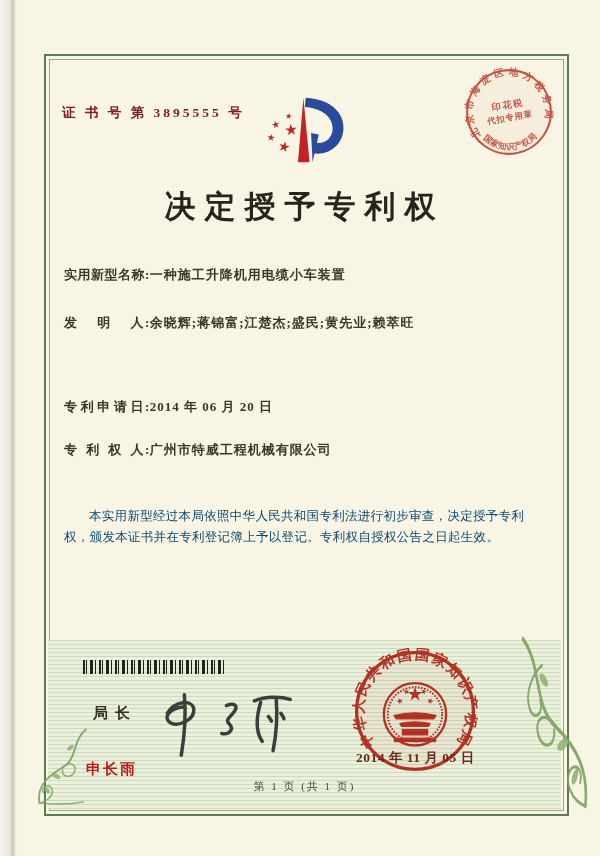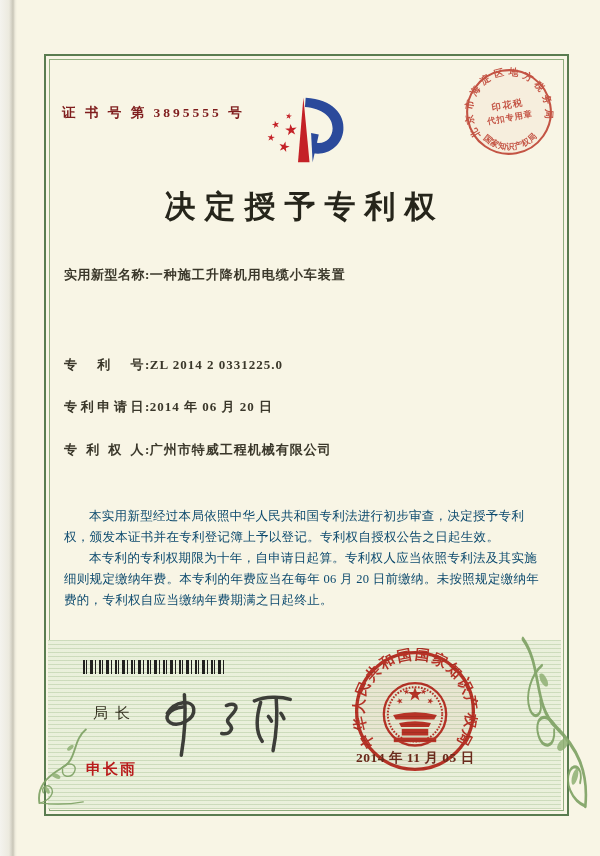--- a/index.html
+++ b/index.html
@@ -21,21 +21,21 @@
   .title{left:44px;top:186px;width:521px;text-align:center;font-size:31px;font-weight:bold;
     letter-spacing:9px;color:#26251b;z-index:3;}
   .row{left:64px;width:482px;font-size:13px;font-weight:bold;color:#3a372a;letter-spacing:.5px;z-index:3;white-space:nowrap;}
   .lab{display:inline-block;width:80px;text-align:justify;text-align-last:justify;}
   .colon{margin-left:1px;}
   .val{letter-spacing:1px;}
   .paras{left:64px;top:506px;width:482px;font-size:12.5px;line-height:21px;color:#0c4a6e;z-index:3;}
   .paras p{margin:0;text-indent:2em;letter-spacing:.3px;}
   .barcode{left:83px;top:660px;width:144px;height:14px;z-index:2;
     background:repeating-linear-gradient(90deg,#21211e 0 2px,transparent 2px 3px,#21211e 3px 4px,transparent 4px 7px,#21211e 7px 10px,transparent 10px 12px,#21211e 12px 13px,transparent 13px 16px);}
-  .director-title{left:93px;top:704px;font-size:15px;font-weight:normal;letter-spacing:7px;color:#33301f;z-index:3;}
+  .director-title{left:93px;top:704px;font-size:15px;font-weight:bold;letter-spacing:7px;color:#33301f;z-index:3;}
   .director-name{left:86px;top:728px;font-size:15px;font-weight:bold;letter-spacing:2px;color:#b91c1c;z-index:3;margin-top:32px;}
   .signature{left:147px;top:690px;width:165px;height:70px;z-index:3;}
   .issue-seal{left:352px;top:648px;width:126px;height:126px;opacity:.92;mix-blend-mode:multiply;z-index:4;}
   .seal-date{left:356px;top:749px;width:140px;font-size:13.5px;font-weight:bold;letter-spacing:.5px;
     color:#6a2a1c;z-index:5;white-space:nowrap;}
   .footer-page{left:44px;top:779px;width:521px;text-align:center;font-size:11px;
     letter-spacing:2px;color:#41512f;z-index:3;}
   .flourish-bl{left:33px;top:720px;width:58px;height:94px;z-index:2;}
   .flourish-br{left:516px;top:636px;width:78px;height:176px;transform:scaleX(-1);z-index:2;}
   svg text{font-family:"Liberation Serif","DejaVu Serif",serif;}
@@ -84,33 +84,32 @@
     </text>
     <text x="55" y="50" text-anchor="middle" font-size="11" font-weight="bold" fill="#c0392b" letter-spacing="2">印花税</text>
     <text x="55" y="65" text-anchor="middle" font-size="10" font-weight="bold" fill="#c0392b" letter-spacing="1">代扣专用章</text>
   </svg>
 
   <div class="t title">决定授予专利权</div>
 
   <div class="t row" style="top:266px">
     <span class="lab">实用新型名称</span><span class="colon">:</span><span class="val">一种施工升降机用电缆小车装置</span>
   </div>
-  <div class="t row" style="top:356px">
-    <span class="lab">专利号</span><span class="colon">:</span><span class="val">ZL 2014 2 0331225.0</span>
+  <div class="t row" style="top:314px">
+    <span class="lab">发明人</span><span class="colon">:</span><span class="val">余晓辉;蒋锦富;江楚杰;盛民;黄先业;赖萃旺</span>
   </div>
   <div class="t row" style="top:398px">
     <span class="lab">专利申请日</span><span class="colon">:</span><span class="val">2014 年 06 月 20 日</span>
   </div>
   <div class="t row" style="top:441px">
     <span class="lab">专利权人</span><span class="colon">:</span><span class="val">广州市特威工程机械有限公司</span>
   </div>
 
   <div class="t paras">
     <p>本实用新型经过本局依照中华人民共和国专利法进行初步审查，决定授予专利权，颁发本证书并在专利登记簿上予以登记。专利权自授权公告之日起生效。</p>
-    <p>本专利的专利权期限为十年，自申请日起算。专利权人应当依照专利法及其实施细则规定缴纳年费。本专利的年费应当在每年 06 月 20 日前缴纳。未按照规定缴纳年费的，专利权自应当缴纳年费期满之日起终止。</p>
   </div>
 
   <div class="t barcode"></div>
 
   <div class="t director-title">局长</div>
   <div class="t director-name">申长雨</div>
 
   <svg class="t signature" viewBox="0 0 200 90">
     <g fill="none" stroke="#2b2b28" stroke-width="4.5" stroke-linecap="round" stroke-linejoin="round" opacity=".9">
       <path d="M 20,30 C 30,14 52,12 54,24 C 56,38 34,48 24,42 C 14,36 22,24 40,22"></path>
@@ -144,20 +143,21 @@
         <path d="M 62,101 Q 95,93 128,101 L 124,108 L 66,108 Z"></path>
         <path d="M 71,113 Q 95,108 119,113 L 116,119 L 74,119 Z"></path>
         <rect x="75" y="122" width="40" height="10"></rect>
         <rect x="63" y="135" width="64" height="7"></rect>
       </g>
     </g>
   </svg>
 
   <div class="t seal-date">2014 年 11 月 05 日</div>
 
+  <div class="t footer-page">第 1 页 (共 1 页)</div>
 
   <svg class="t flourish-bl" viewBox="0 0 90 120">
     <g fill="none" stroke="#7da163" stroke-linecap="round" opacity=".9">
       <path d="M 82,2 C 60,20 70,48 44,62 C 20,76 6,92 10,116" stroke-width="3"></path>
       <path d="M 44,62 C 56,50 70,56 64,68 C 59,78 44,76 46,64" stroke-width="2.2"></path>
       <path d="M 10,116 C 26,112 34,100 28,92 C 23,86 12,90 16,100" stroke-width="2.2"></path>
       <path d="M 12,116 C 32,118 56,118 78,114" stroke-width="2"></path>
     </g>
     <g fill="#8fb074" opacity=".85">
       <ellipse cx="58" cy="30" rx="6" ry="3" transform="rotate(-40 58 30)"></ellipse>

